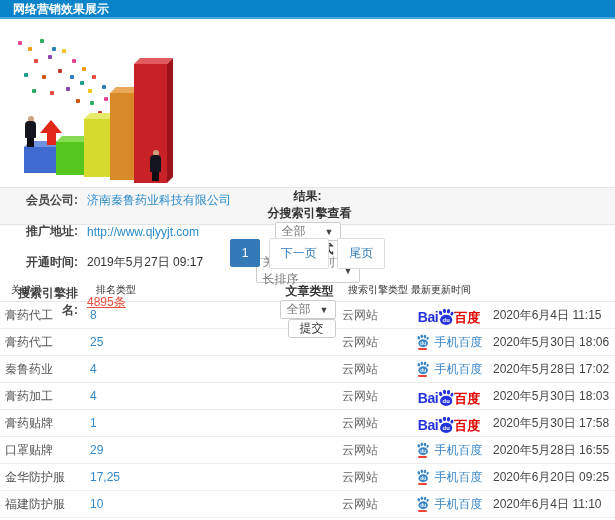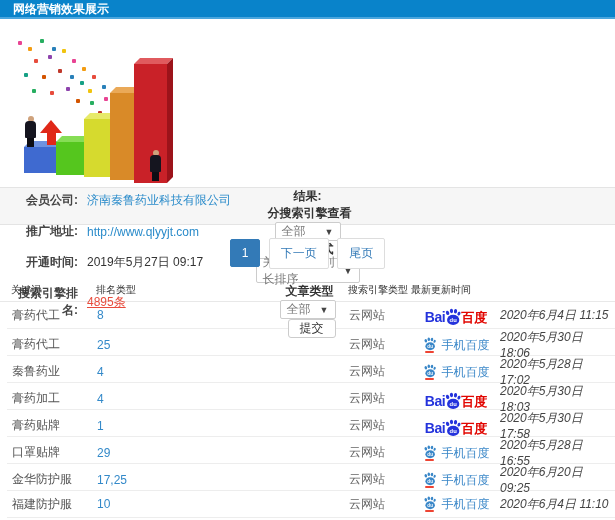--- a/index.html
+++ b/index.html
@@ -79,25 +79,25 @@
   .pagination { text-align:center; padding:13px 0 10px; }
   .page-btn {
     display:inline-block; font-size:12px; padding:6px 11px; border:1px solid #ddd;
     color:#337ab7; background:#fff; border-radius:2px; margin:0 2px; cursor:pointer;
   }
   .page-btn.active { background:#337ab7; border-color:#337ab7; color:#fff; }
 
   
   .grid-row { display:grid; grid-template-columns:85px 252px 63px 88px 1fr; align-items:center; }
   .thead { font-weight:normal; color:#333; font-size:10px; height:23px; border-bottom:1px solid #e8e8e8; padding:0 11px; }
-  .trow { font-size:12px; height:27px; border-bottom:1px solid #ededed; padding:0 5px; color:#555;margin-left:7px; }
+  .trow { font-size:12px; height:27px; border-bottom:1px solid #ededed; padding:0 5px; color:#555; }
   .cell-rank { color:#3389c9; cursor:pointer; }
   .cell-rank-type { color:#666; }
   .cell-engine { display:flex; justify-content:center; align-items:center; }
-  .cell-updated { color:#444;font-style:italic; }
+  .cell-updated { color:#444; }
 
   
   .bd-pc { display:inline-flex; align-items:flex-end; line-height:1; }
   .bd-bai { color:#2433dc; font-weight:bold; font-size:14px; letter-spacing:-0.5px; }
   .bd-cn { color:#e10601; font-weight:bold; font-size:13px; }
   .bd-paw { margin:0 -1px; position:relative; top:2px; }
   .bd-mobile { display:inline-flex; align-items:center; line-height:1; }
   .mob-icon { display:inline-flex; flex-direction:column; align-items:center; }
   .mob-line { width:9px; height:2px; background:#e43; border-radius:1px; margin-top:0px; }
   .mob-text { color:#3a87c8; font-size:12px; margin-left:5px; }

